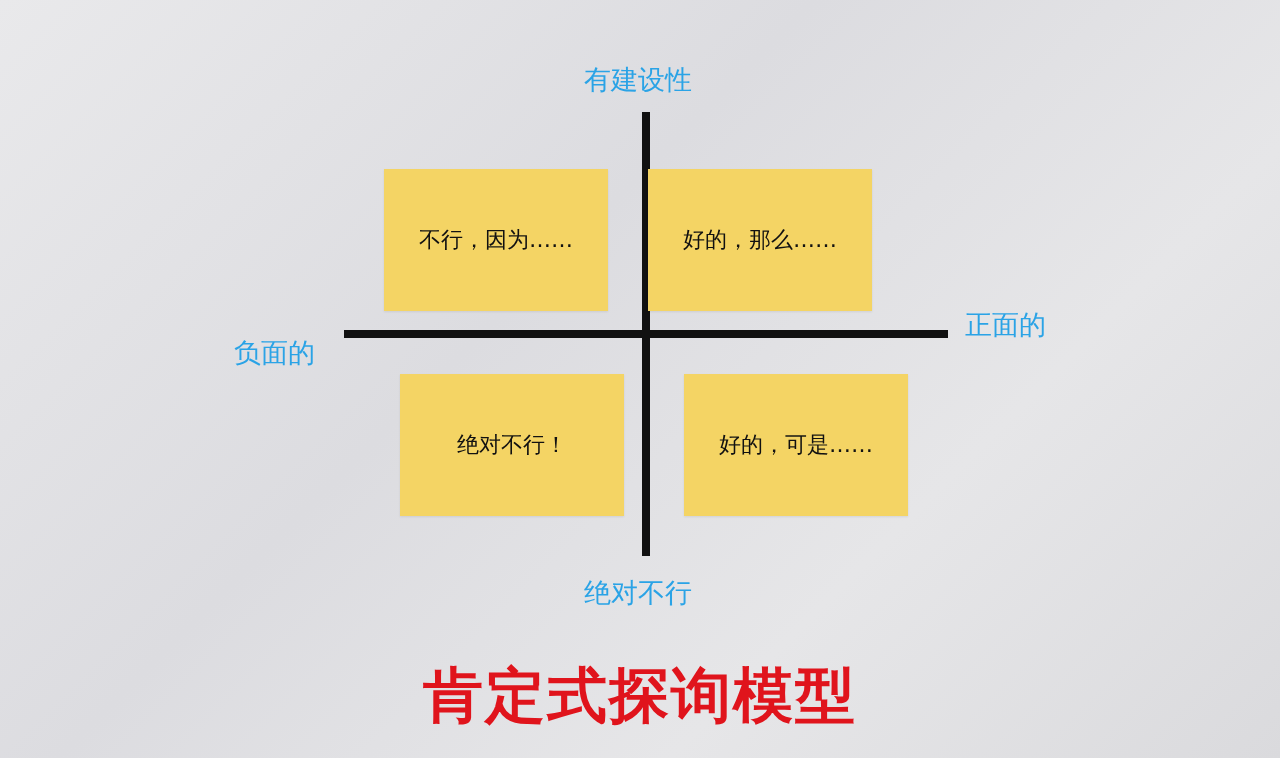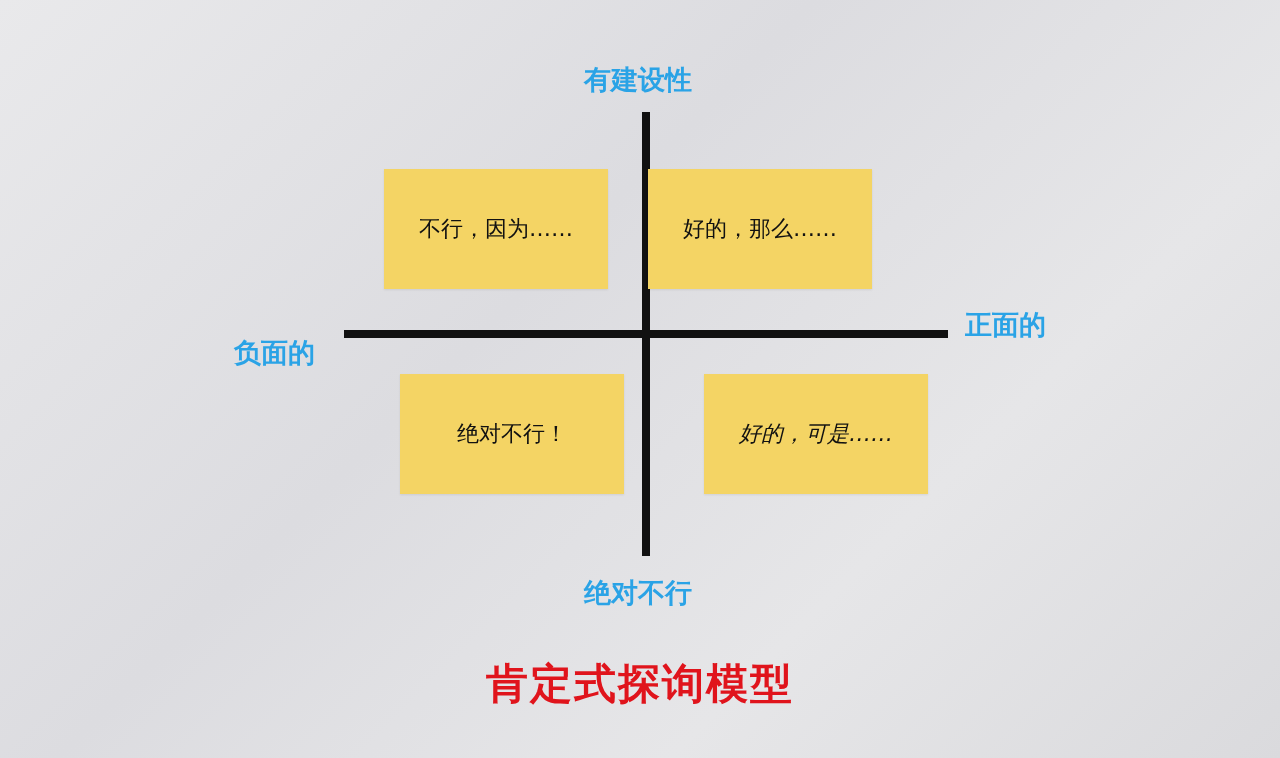--- a/index.html
+++ b/index.html
@@ -1,38 +1,38 @@
 <!DOCTYPE html>
 <html><head>
 <meta charset="utf-8">
 <style>
   html,body{margin:0;padding:0;}
   body{width:1280px;height:758px;position:relative;overflow:hidden;
     background:linear-gradient(135deg,#e9e9eb 0%,#dcdce0 40%,#e6e6e8 70%,#dadadd 100%);
     font-family:"DejaVu Sans",sans-serif;}
-  .axis-label{position:absolute;color:#2aa3e6;font-size:27px;font-weight:bold;white-space:nowrap;text-align:center;}
+  .axis-label{position:absolute;color:#2aa3e6;font-size:27px;font-weight:normal;white-space:nowrap;text-align:center;}
   .vline{position:absolute;left:642px;top:112px;width:8px;height:444px;background:#111;}
   .hline{position:absolute;left:344px;top:330px;width:604px;height:8px;background:#111;}
-  .card{position:absolute;width:224px;height:120px;background:#f4d464;
+  .card{position:absolute;width:224px;height:142px;background:#f4d464;
     display:flex;align-items:center;justify-content:center;
     font-size:22px;color:#111;box-shadow:0 1px 2px rgba(0,0,0,0.08);}
   .title{position:absolute;left:0;width:1280px;top:656px;text-align:center;
-    color:#e0141c;font-size:42px;font-weight:bold;letter-spacing:2px;}
+    color:#e0141c;font-size:60px;font-weight:bold;letter-spacing:2px;}
 </style>
 </head>
 <body>
 
 <div>
   <div class="axis-label" style="left:584px;top:62px;">有建设性</div>
   <div class="axis-label" style="left:584px;top:575px;">绝对不行</div>
   <div class="axis-label" style="left:234px;top:335px;">负面的</div>
   <div class="axis-label" style="left:965px;top:307px;">正面的</div>
 
   <div class="vline"></div>
   <div class="hline"></div>
 
   <div class="card" style="left:384px;top:169px;">不行，因为……</div>
   <div class="card" style="left:648px;top:169px;">好的，那么……</div>
   <div class="card" style="left:400px;top:374px;">绝对不行！</div>
-  <div class="card" style="left:704px;top:374px;font-style:italic;">好的，可是……</div>
+  <div class="card" style="left:684px;top:374px;">好的，可是……</div>
 
   <div class="title">肯定式探询模型</div>
 </div>
 
 </body></html>

